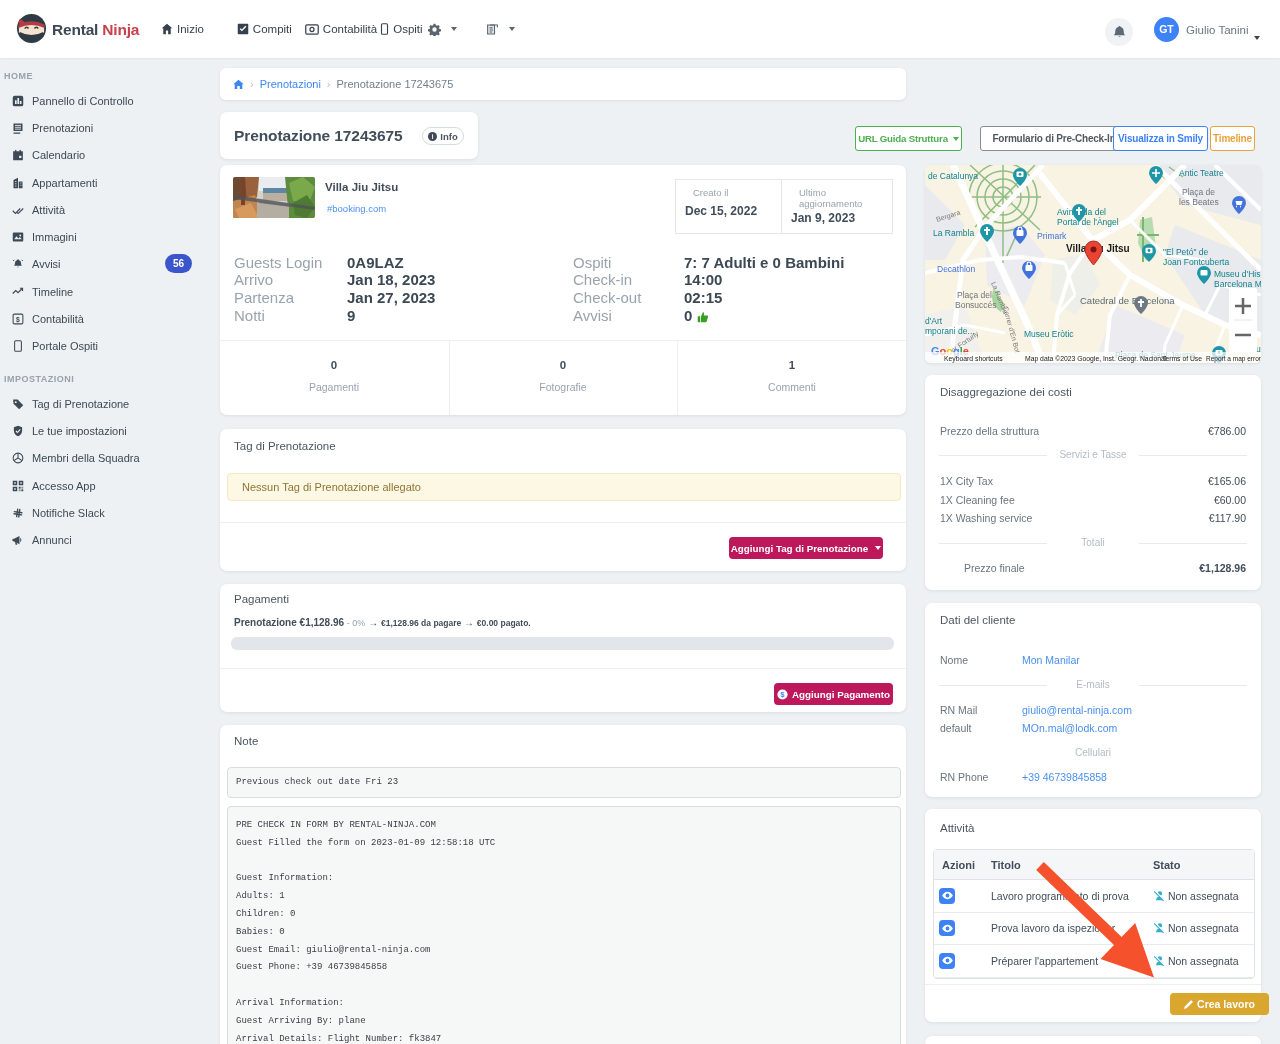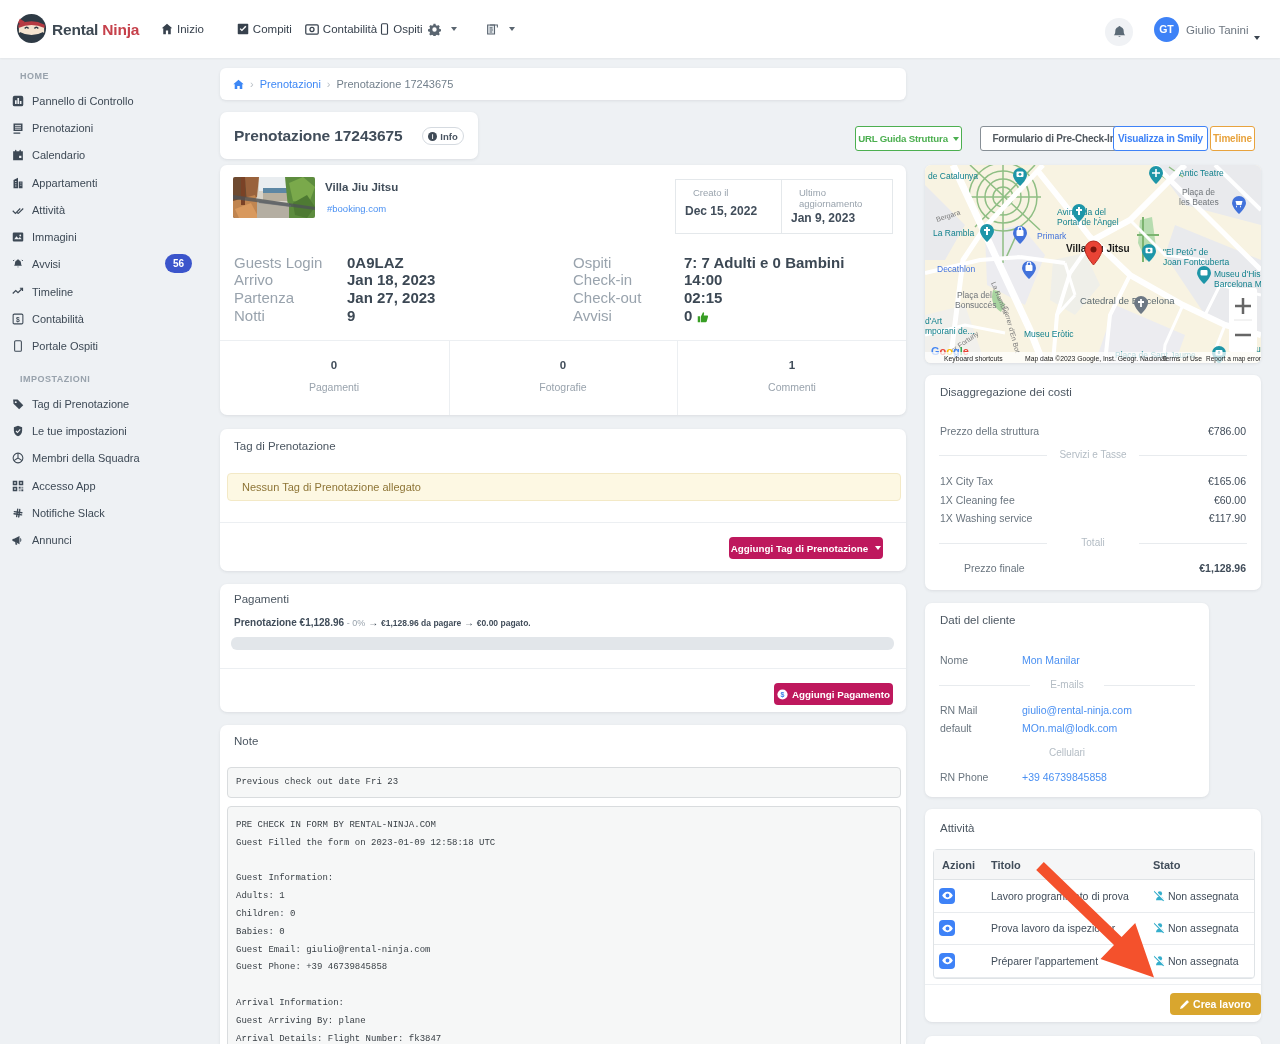--- a/index.html
+++ b/index.html
@@ -18,21 +18,21 @@
 .topnav .item { display:flex; align-items:center; margin-right:17px; }
 .topnav .item svg { margin-right:4px; }
 .caret { display:inline-block; width:0; height:0; border-left:3.5px solid transparent; border-right:3.5px solid transparent; border-top:4.5px solid #5a6570; margin-left:6px; }
 #bellc { position:absolute; left:1105px; top:18px; width:28px; height:28px; border-radius:50%; background:#f0f2f5; text-align:center; }
 #avatar { position:absolute; left:1154px; top:17px; width:25px; height:25px; border-radius:50%; background:#3e82f7; color:#fff; font-size:10.5px; font-weight:bold; text-align:center; line-height:25px; }
 #uname { position:absolute; left:1186px; top:24px; font-size:11.5px; color:#6d7680; }
 #ucaret { position:absolute; left:1248px; }
 
 
 #sidebar { position:absolute; left:0; top:62px; width:210px; }
-.sheader { height:25px; line-height:29px; padding-left:20px; font-size:9px; color:#98a2ac; letter-spacing:.5px; font-weight:bold; }
+.sheader { height:25px; line-height:29px; padding-left:4px; font-size:9px; color:#98a2ac; letter-spacing:.5px; font-weight:bold; }
 .sitem { display:flex; align-items:center; height:27.3px; padding-left:12px; font-size:11px; color:#3d4955; position:relative; }
 .sitem svg { width:12px; height:12px; margin-right:8px; flex:none; }
 .badge56 { position:absolute; left:165px; top:3px; background:#3b55cb; color:#fff; border-radius:11px; font-size:10px; font-weight:bold; padding:4px 8px; }
 
 
 #crumb { position:absolute; left:220px; top:68px; width:686px; height:32px; background:#fff; border-radius:6px; box-shadow:0 1px 3px rgba(49,58,70,.10); display:flex; align-items:center; font-size:11px; color:#8c959e; }
 #crumb a { color:#3d87f5; }
 #titlecard { left:220px; top:112px; width:258px; height:47px; }
 #titlecard h1 { position:absolute; left:14px; top:15px; font-size:15.5px; font-weight:bold; color:#414d5a; letter-spacing:-0.1px; }
 .infopill { position:absolute; left:202px; top:15px; width:42px; height:18px; border:1px solid #d5dae0; border-radius:9px; font-size:9.5px; font-weight:bold; color:#4a5562; display:flex; align-items:center; justify-content:center; }
@@ -49,21 +49,21 @@
 
 .alertw { position:absolute; left:7px; top:44px; width:674px; height:28px; background:#fdf8e3; border:1px solid #f3e9c6; border-radius:4px; font-size:11px; color:#8e7537; line-height:26px; padding-left:14px; }
 .btnblue { position:absolute; background:#be185d; color:#fff; font-size:9.8px; font-weight:bold; border-radius:4px; display:flex; align-items:center; justify-content:center; white-space:nowrap; }
 .cardsep { position:absolute; left:0; width:100%; border-top:1px solid #eceff2; }
 
 .notebox { position:absolute; left:7px; background:#f6f7f7; border:1px solid #d9dcde; border-radius:4px; width:674px; font-family:"Liberation Mono", monospace; font-size:9px; color:#383f45; }
 
 
 #mapcard { left:925px; top:165px; width:336px; height:198px; overflow:hidden; border-radius:6px; }
 #costcard { left:925px; top:375px; width:336px; height:215px; }
-#daticard { left:925px; top:603px; width:284px; height:194px; }
+#daticard { left:925px; top:603px; width:336px; height:194px; }
 #attcard  { left:925px; top:809px; width:336px; height:213px; }
 #slivercard { left:925px; top:1036px; width:336px; height:30px; }
 
 .divlbl { position:absolute; width:100%; text-align:center; font-size:10px; color:#b3bcc4; }
 .divlbl:before, .divlbl:after { content:""; position:absolute; top:50%; width:32%; border-top:1px solid #e8ebee; }
 .divlbl:before { left:14px; }
 .divlbl:after { right:14px; }
 .rrow { position:absolute; font-size:10.5px; }
 .divlbl.noline:before, .divlbl.noline:after { display:none; }
 .bluev { color:#4a90f2; }
@@ -546,21 +546,21 @@
           <td style="font-size:10.5px;"><svg class="uslash" width="12" height="12" viewBox="0 0 14 14">
               <circle cx="8" cy="4" r="2.6" fill="#35aecc"></circle>
               <path d="M3.5 12 c0-2.8 2-4.5 4.5-4.5 s4.5 1.7 4.5 4.5 Z" fill="#35aecc"></path>
               <path d="M1.5 1.5 L12.5 12.5" stroke="#35aecc" stroke-width="1.6"></path>
               <path d="M2.3 0.7 L13.3 11.7" stroke="#fff" stroke-width="1.2"></path>
             </svg> Non assegnata</td>
         </tr>
   </tbody>
     </table>
   <div class="cardsep" style="top:175px;"></div>
-  <div style="position:absolute;left:245px;top:184px;width:91px;height:22px;background:#d9a62e;border-radius:4px;color:#fff;font-size:10.5px;font-weight:bold;display:flex;align-items:center;justify-content:center;white-space:nowrap;"><svg width="9" height="9" viewBox="0 0 12 12" style="margin-right:4px;">
+  <div style="position:absolute;left:245px;top:184px;width:99px;height:22px;background:#d9a62e;border-radius:4px;color:#fff;font-size:10.5px;font-weight:bold;display:flex;align-items:center;justify-content:center;white-space:nowrap;"><svg width="9" height="9" viewBox="0 0 12 12" style="margin-right:4px;">
         <path d="M0 12 L1 8.5 8.5 1 a1.2 1.2 0 0 1 2 0 l.5.5 a1.2 1.2 0 0 1 0 2 L3.5 11 Z" fill="#fff"></path>
       </svg>Crea lavoro</div>
 </div>
 
 <div class="card" id="slivercard"></div>
 
 <svg style="position:absolute;left:0;top:0;z-index:30;pointer-events:none;" width="1280" height="1044">
   <polygon points="1043.8,862.0 1121.6,937.0 1135.2,922.9 1154,977.5 1100.5,958.9 1114.0,944.9 1036.2,870.0" fill="#f4512c"></polygon>
 </svg>
 

